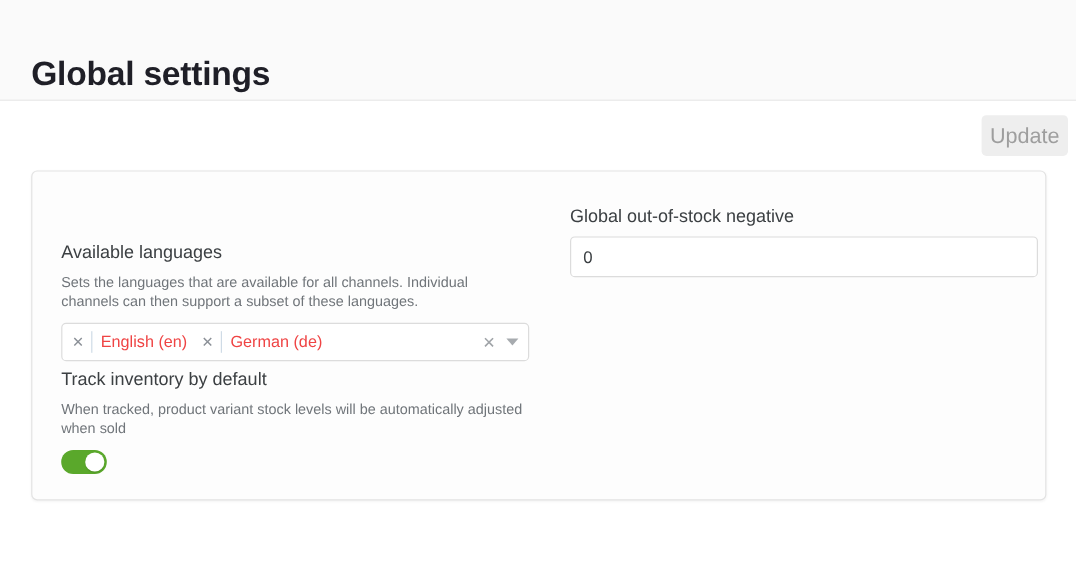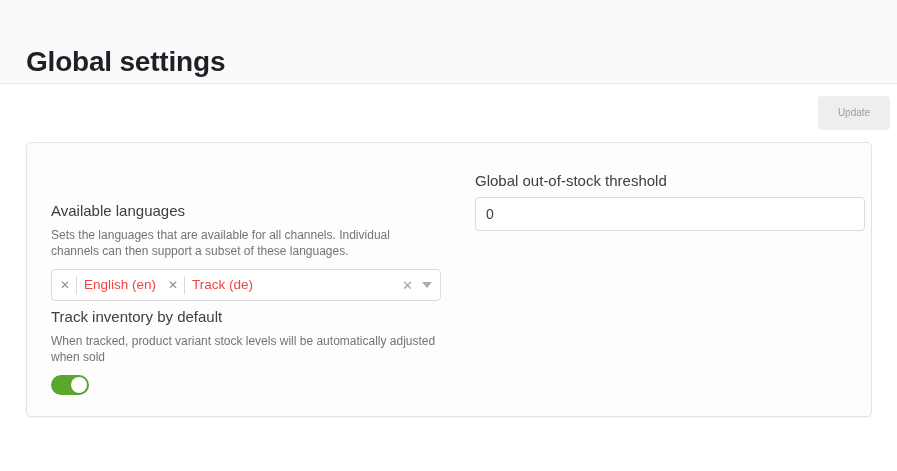--- a/index.html
+++ b/index.html
@@ -55,21 +55,21 @@
   .update-button {
     position: absolute;
     right: 7px;
     top: 11px;
     width: 72px;
     height: 34px;
     background: #eeeeee;
     border: none;
     border-radius: 4px;
     color: #9e9e9e;
-    font-size: 10px;
+    font-size: 18px;
     font-family: "Liberation Sans", sans-serif;
     cursor: default;
     padding: 0;
     line-height: 34px;
     text-align: center;
   }
 
   
   .card {
     position: absolute;
@@ -239,33 +239,33 @@
 
             <div class="chip">
               <span class="chip-remove">✕</span>
               <span class="chip-divider"></span>
               <span class="chip-label">English (en)</span>
             </div>
 
             <div class="chip">
               <span class="chip-remove">✕</span>
               <span class="chip-divider"></span>
-              <span class="chip-label">Track (de)</span>
+              <span class="chip-label">German (de)</span>
             </div>
 
           </div>
           <div class="ms-actions">
             <span class="ms-clear">✕</span>
             <span class="ms-caret"></span>
           </div>
         </div>
       </div>
 
       <div class="field threshold">
-        <div class="field-label">Global out-of-stock threshold</div>
+        <div class="field-label">Global out-of-stock negative</div>
         <input class="text-input" type="text" value="0" style="">
       </div>
 
       <div class="field track">
         <div class="field-label">Track inventory by default</div>
         <div class="field-desc">When tracked, product variant stock levels will be automatically adjusted when sold</div>
         <div class="toggle">
           <div class="toggle-knob"></div>
         </div>
       </div>

